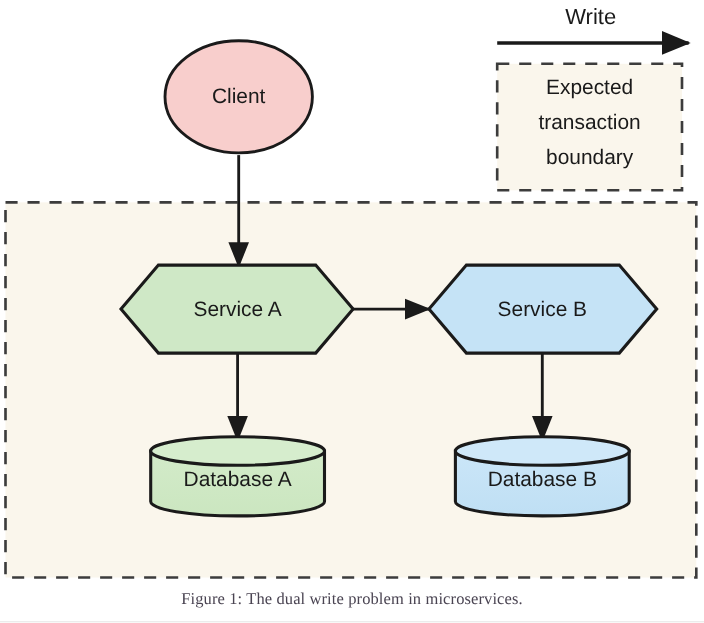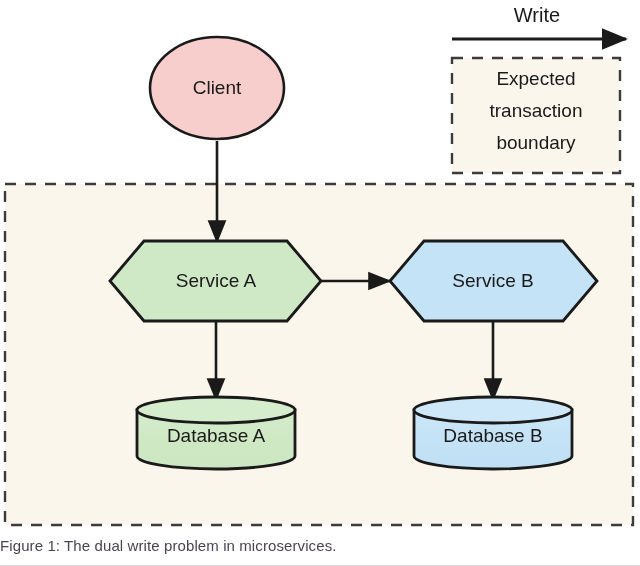--- a/index.html
+++ b/index.html
@@ -42,21 +42,22 @@
     font-family: "Liberation Sans", sans-serif;
     font-size: 20px;
     fill: #1a1a1a;
     text-anchor: middle;
   }
   .caption {
     position: absolute;
     left: 0;
     top: 537px;
     width: 640px;
-    font-family: Liberation Sans, sans-serif;
+    text-align: center;
+    font-family: Liberation Serif, serif;
     font-size: 15px;
     color: #4a4452;
     letter-spacing: 0.1px;
   }
   .bottom-rule {
     position: absolute;
     left: 0;
     top: 565px;
     width: 640px;
     height: 1px;

